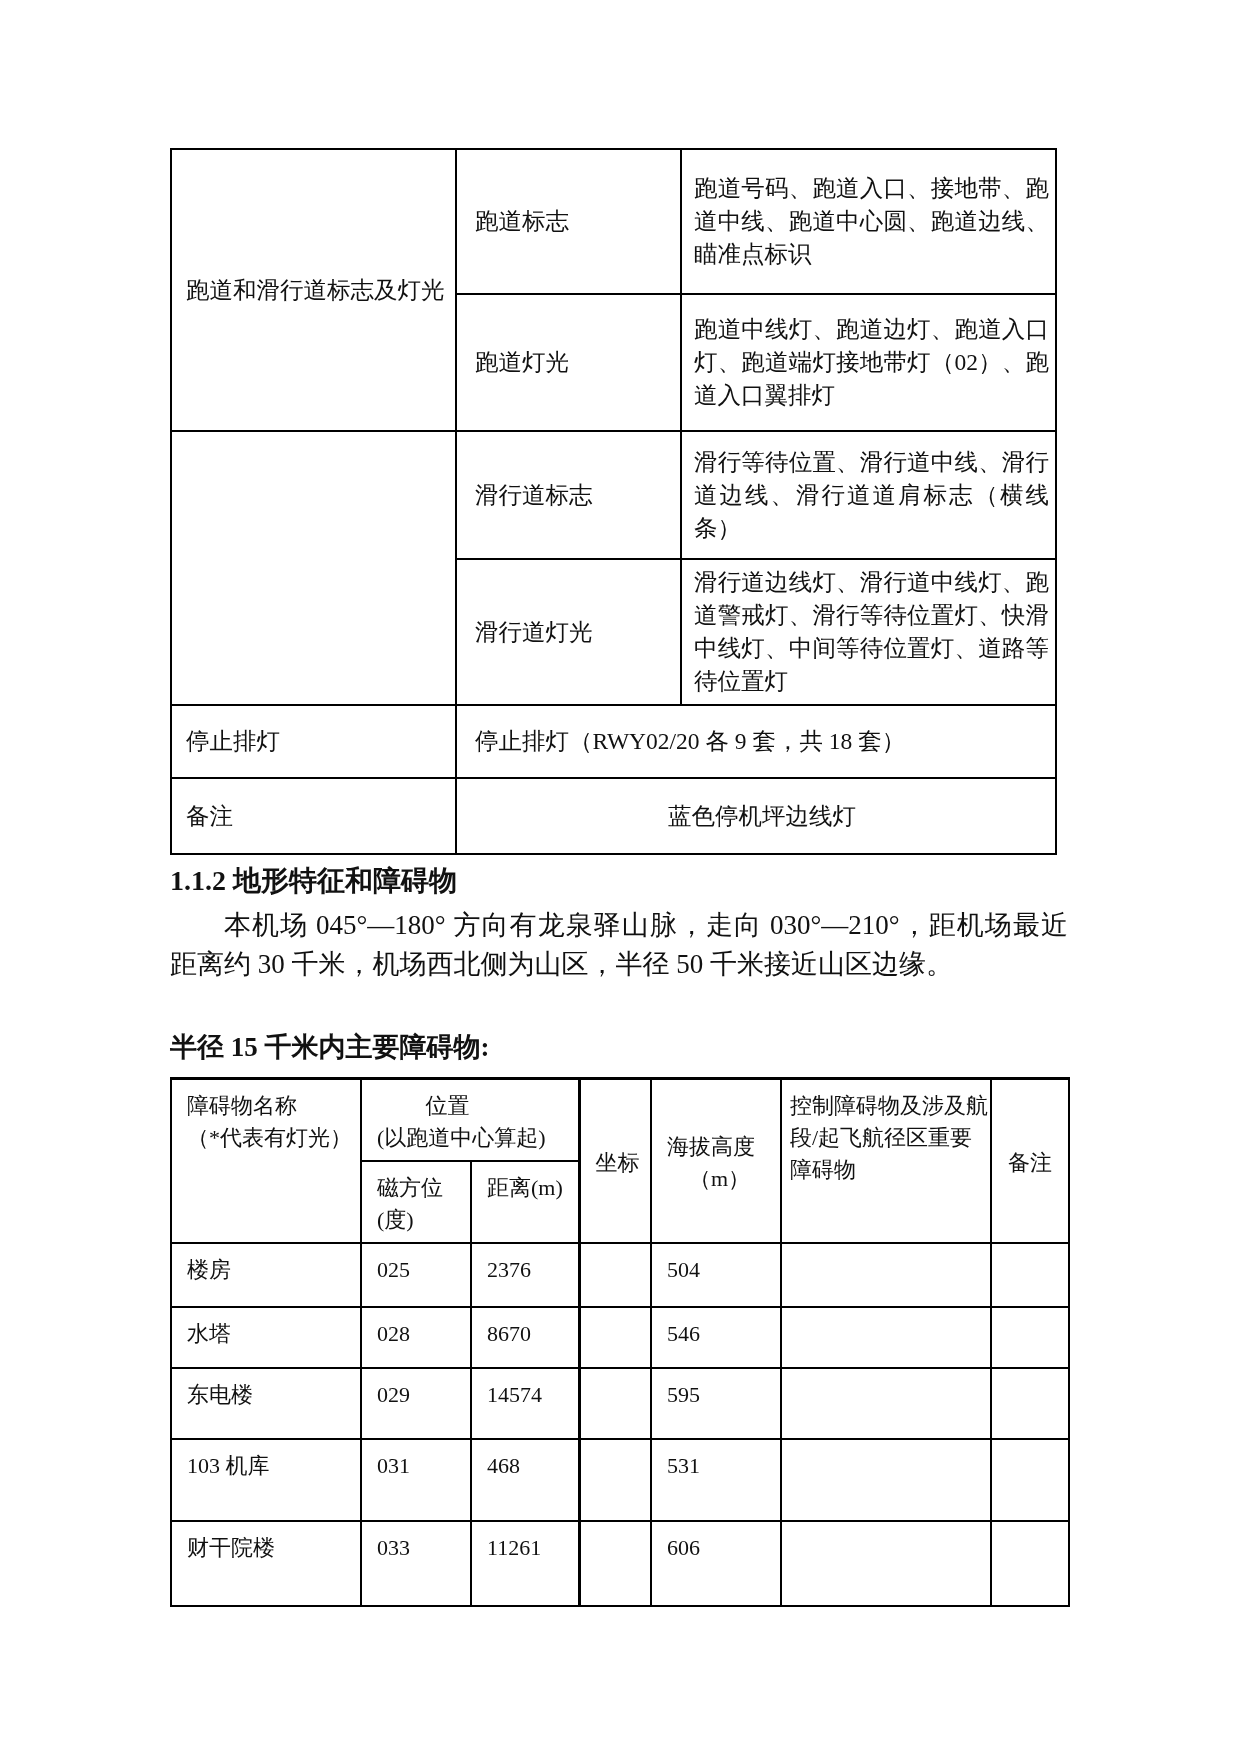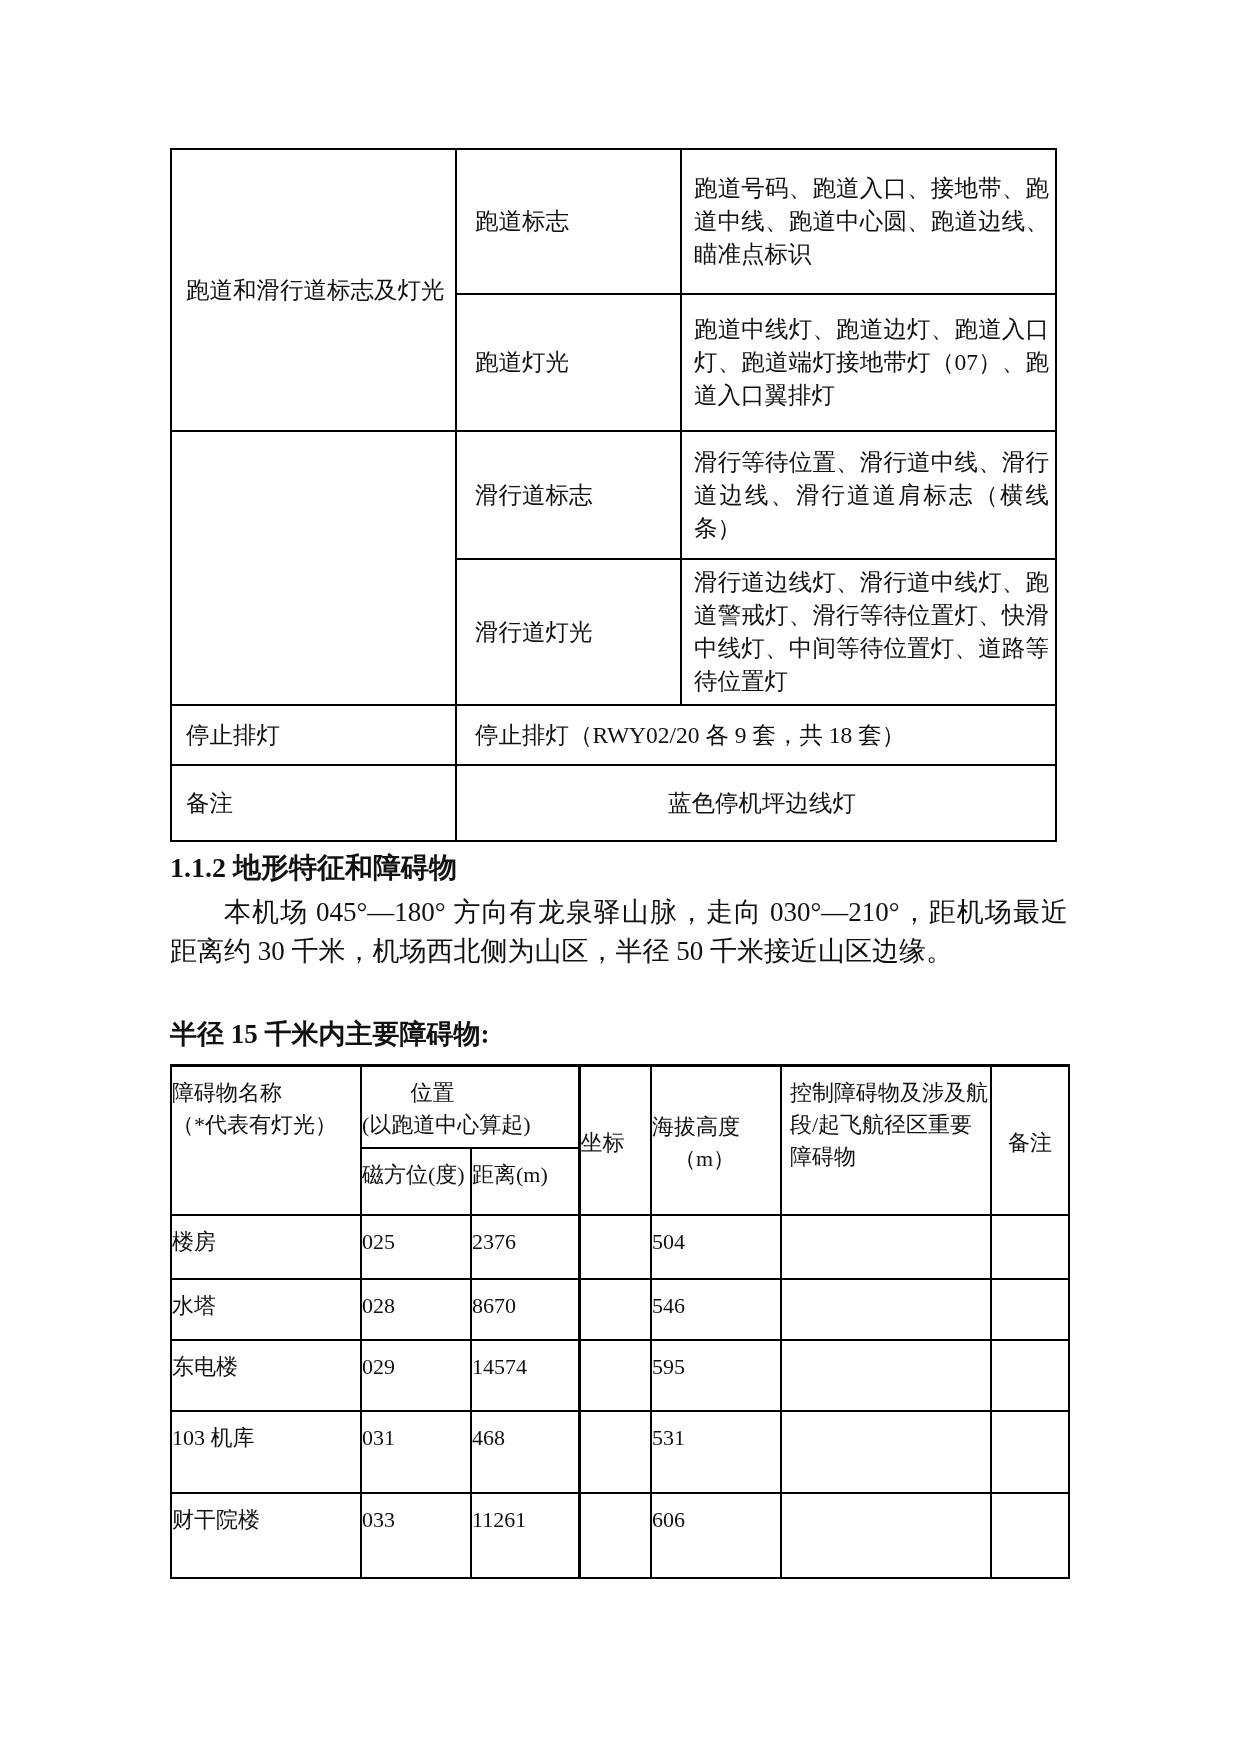--- a/index.html
+++ b/index.html
@@ -23,21 +23,21 @@
   .t1 .merged { padding: 4px 6px 4px 14px; }
 
   
   .sec-heading { font-size: 28px; font-weight: bold; margin: 7px 0 0 0; }
   .para { font-size: 27px; line-height: 39px; margin: 6px 0 0 0; text-indent: 2em; text-align: justify; }
   .obstacle-title { font-size: 27px; font-weight: bold; margin: 45px 0 12px 0; }
 
   
   .t2 { width: 898px; font-size: 22px; line-height: 32px; }
   .t2 { border-top: 3px solid #000; }
-  .t2 td { padding: 10px 4px 6px 0; vertical-align: top; text-align: left; margin-top: 42px; }
+  .t2 td { padding: 10px 4px 6px 15px; vertical-align: top; text-align: left; margin-top: 42px; }
   .t2 td.mid { vertical-align: middle; }
   .t2 td.ctr { text-align: center; padding-left: 4px; }
   .t2 .thick-r { border-right: 3px solid #000; }
   .t2 .pos-label { margin-left: 2.2em; }
   .t2 .unit-line { text-indent: 1em; }
 </style>
 </head>
 <body>
 
 <div class="content">
@@ -49,32 +49,32 @@
         <col style="width:375px">
       </colgroup>
     <tbody>
       <tr style="height:145px">
         <td class="c1" rowspan="2">跑道和滑行道标志及灯光</td>
         <td class="c2">跑道标志</td>
         <td class="c3">跑道号码、跑道入口、接地带、跑道中线、跑道中心圆、跑道边线、瞄准点标识</td>
       </tr>
       <tr style="height:137px">
         <td class="c2">跑道灯光</td>
-        <td class="c3">跑道中线灯、跑道边灯、跑道入口灯、跑道端灯接地带灯（07）、跑道入口翼排灯</td>
+        <td class="c3">跑道中线灯、跑道边灯、跑道入口灯、跑道端灯接地带灯（02）、跑道入口翼排灯</td>
       </tr>
       <tr style="height:128px">
         <td class="c1 merged" rowspan="2"></td>
         <td class="c2">滑行道标志</td>
         <td class="c3">滑行等待位置、滑行道中线、滑行道边线、滑行道道肩标志（横线条）</td>
       </tr>
       <tr style="height:132px">
         <td class="c2">滑行道灯光</td>
         <td class="c3">滑行道边线灯、滑行道中线灯、跑道警戒灯、滑行等待位置灯、快滑中线灯、中间等待位置灯、道路等待位置灯</td>
       </tr>
-      <tr style="height:60px">
+      <tr style="height:73px">
         <td class="c1">停止排灯</td>
         <td class="c3" colspan="2" style="padding-left:18px;text-align:left">停止排灯（RWY02/20 各 9 套，共 18 套）</td>
       </tr>
       <tr style="height:76px">
         <td class="c1">备注</td>
         <td class="c3" colspan="2" style="padding-left:18px;text-align:center">蓝色停机坪边线灯</td>
       </tr>
     </tbody>
   </table>
 

